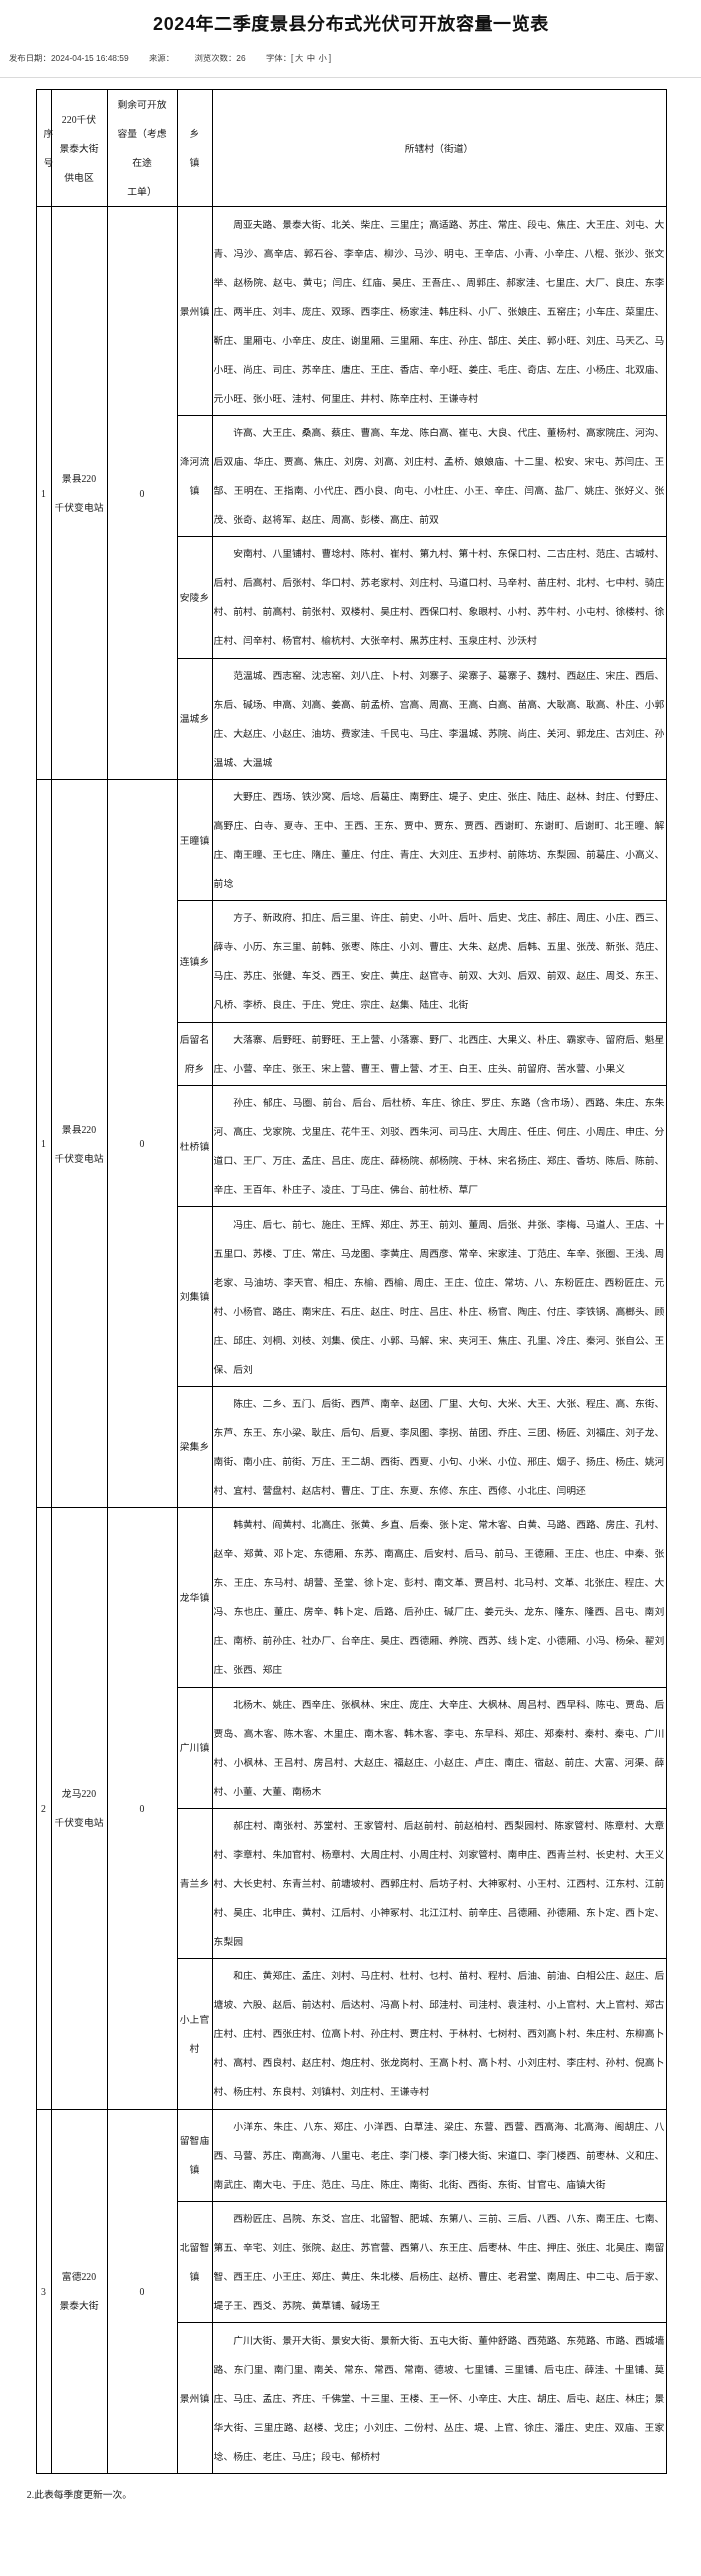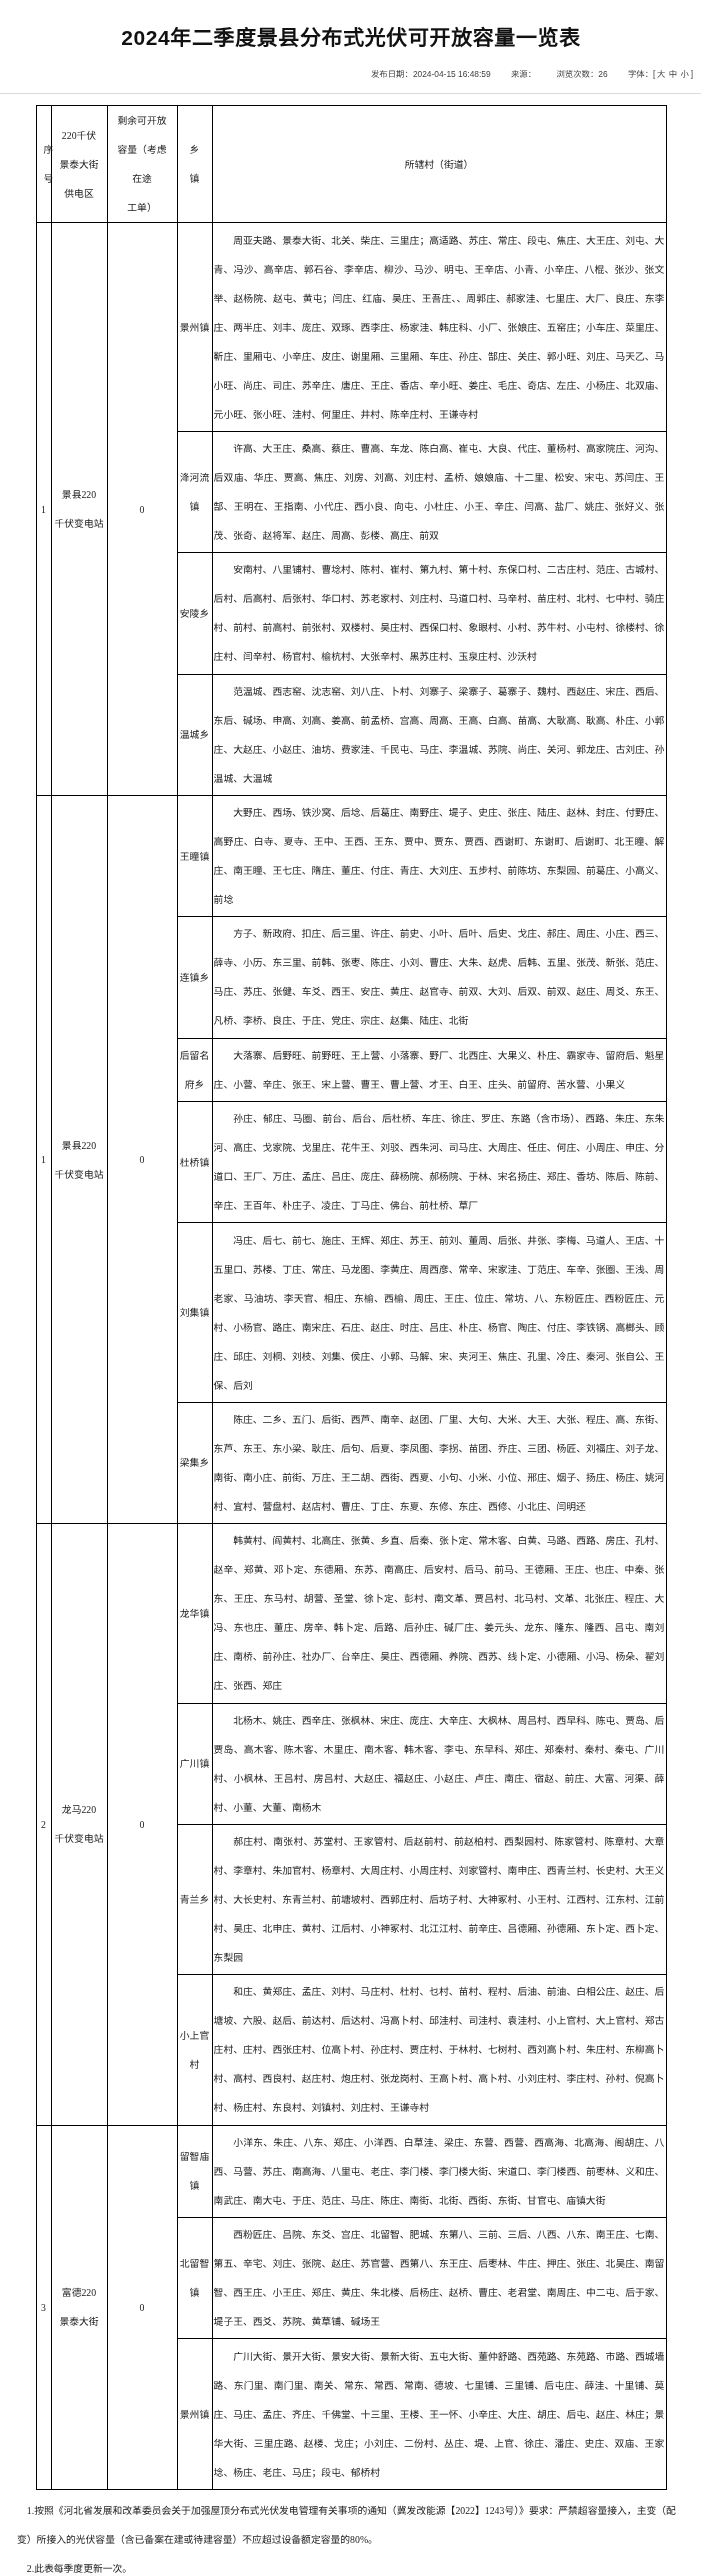--- a/index.html
+++ b/index.html
@@ -1,30 +1,30 @@
 <!DOCTYPE html>
 <html lang="zh-CN" style="font-size:9px"><head>
 <meta charset="utf-8">
 <style>
   html,body { margin:0; padding:0; background:#ffffff; }
   body { width:702px; font-family:"Liberation Serif","DejaVu Serif",serif; color:#1a1a1a; }
 
   .page-title {
-    padding-top:21px;
+    padding-top:9px;
     text-align:center;
     font-family:"Liberation Sans","DejaVu Sans",sans-serif;
     font-weight:bold;
-    font-size:21px;
+    font-size:18px;
     letter-spacing:0.6px;
     color:#111111;
   }
 
   .meta-bar {
     margin-top:15.7px;
-    text-align:right;
+    text-align:left;
     font-family:"Liberation Sans","DejaVu Sans",sans-serif;
     font-size:8.4px;
     color:#3f3f3f;
     padding-bottom:14.5px;
     border-bottom:0.6px solid #dadada;
   }
   .meta-bar .meta-item { margin:0 9px; }
   .font-switch-option { margin:0 1.7px; cursor:pointer; }
 
   .table-wrap { width:631px; margin:11.2px auto 0 auto; }
@@ -194,16 +194,15 @@
         </tr>
         <tr>
           <td class="town-cell">景州镇</td>
           <td class="villages-cell">广川大街、景开大街、景安大街、景新大街、五屯大街、董仲舒路、西苑路、东苑路、市路、西城墙路、东门里、南门里、南关、常东、常西、常南、德坡、七里铺、三里铺、后屯庄、薛洼、十里铺、莫庄、马庄、孟庄、齐庄、千佛堂、十三里、王楼、王一怀、小辛庄、大庄、胡庄、后屯、赵庄、林庄；景华大街、三里庄路、赵楼、戈庄；小刘庄、二份村、丛庄、堤、上官、徐庄、潘庄、史庄、双庙、王家埝、杨庄、老庄、马庄；段屯、郁桥村</td>
         </tr>
       </tbody>
   </table>
 </div>
 
 <div class="notes">
-    <p>1.按照《河北省发展和改革委员会关于加强屋顶分布式光伏发电管理有关事项的通知（冀发改能源【2022】1243号）》要求：严禁超容量接入，主变（配变）所接入的光伏容量（含已备案在建或待建容量）不应超过设备额定容量的80%。</p>
     <p>2.此表每季度更新一次。</p>
   </div>
 
 
 </body></html>

